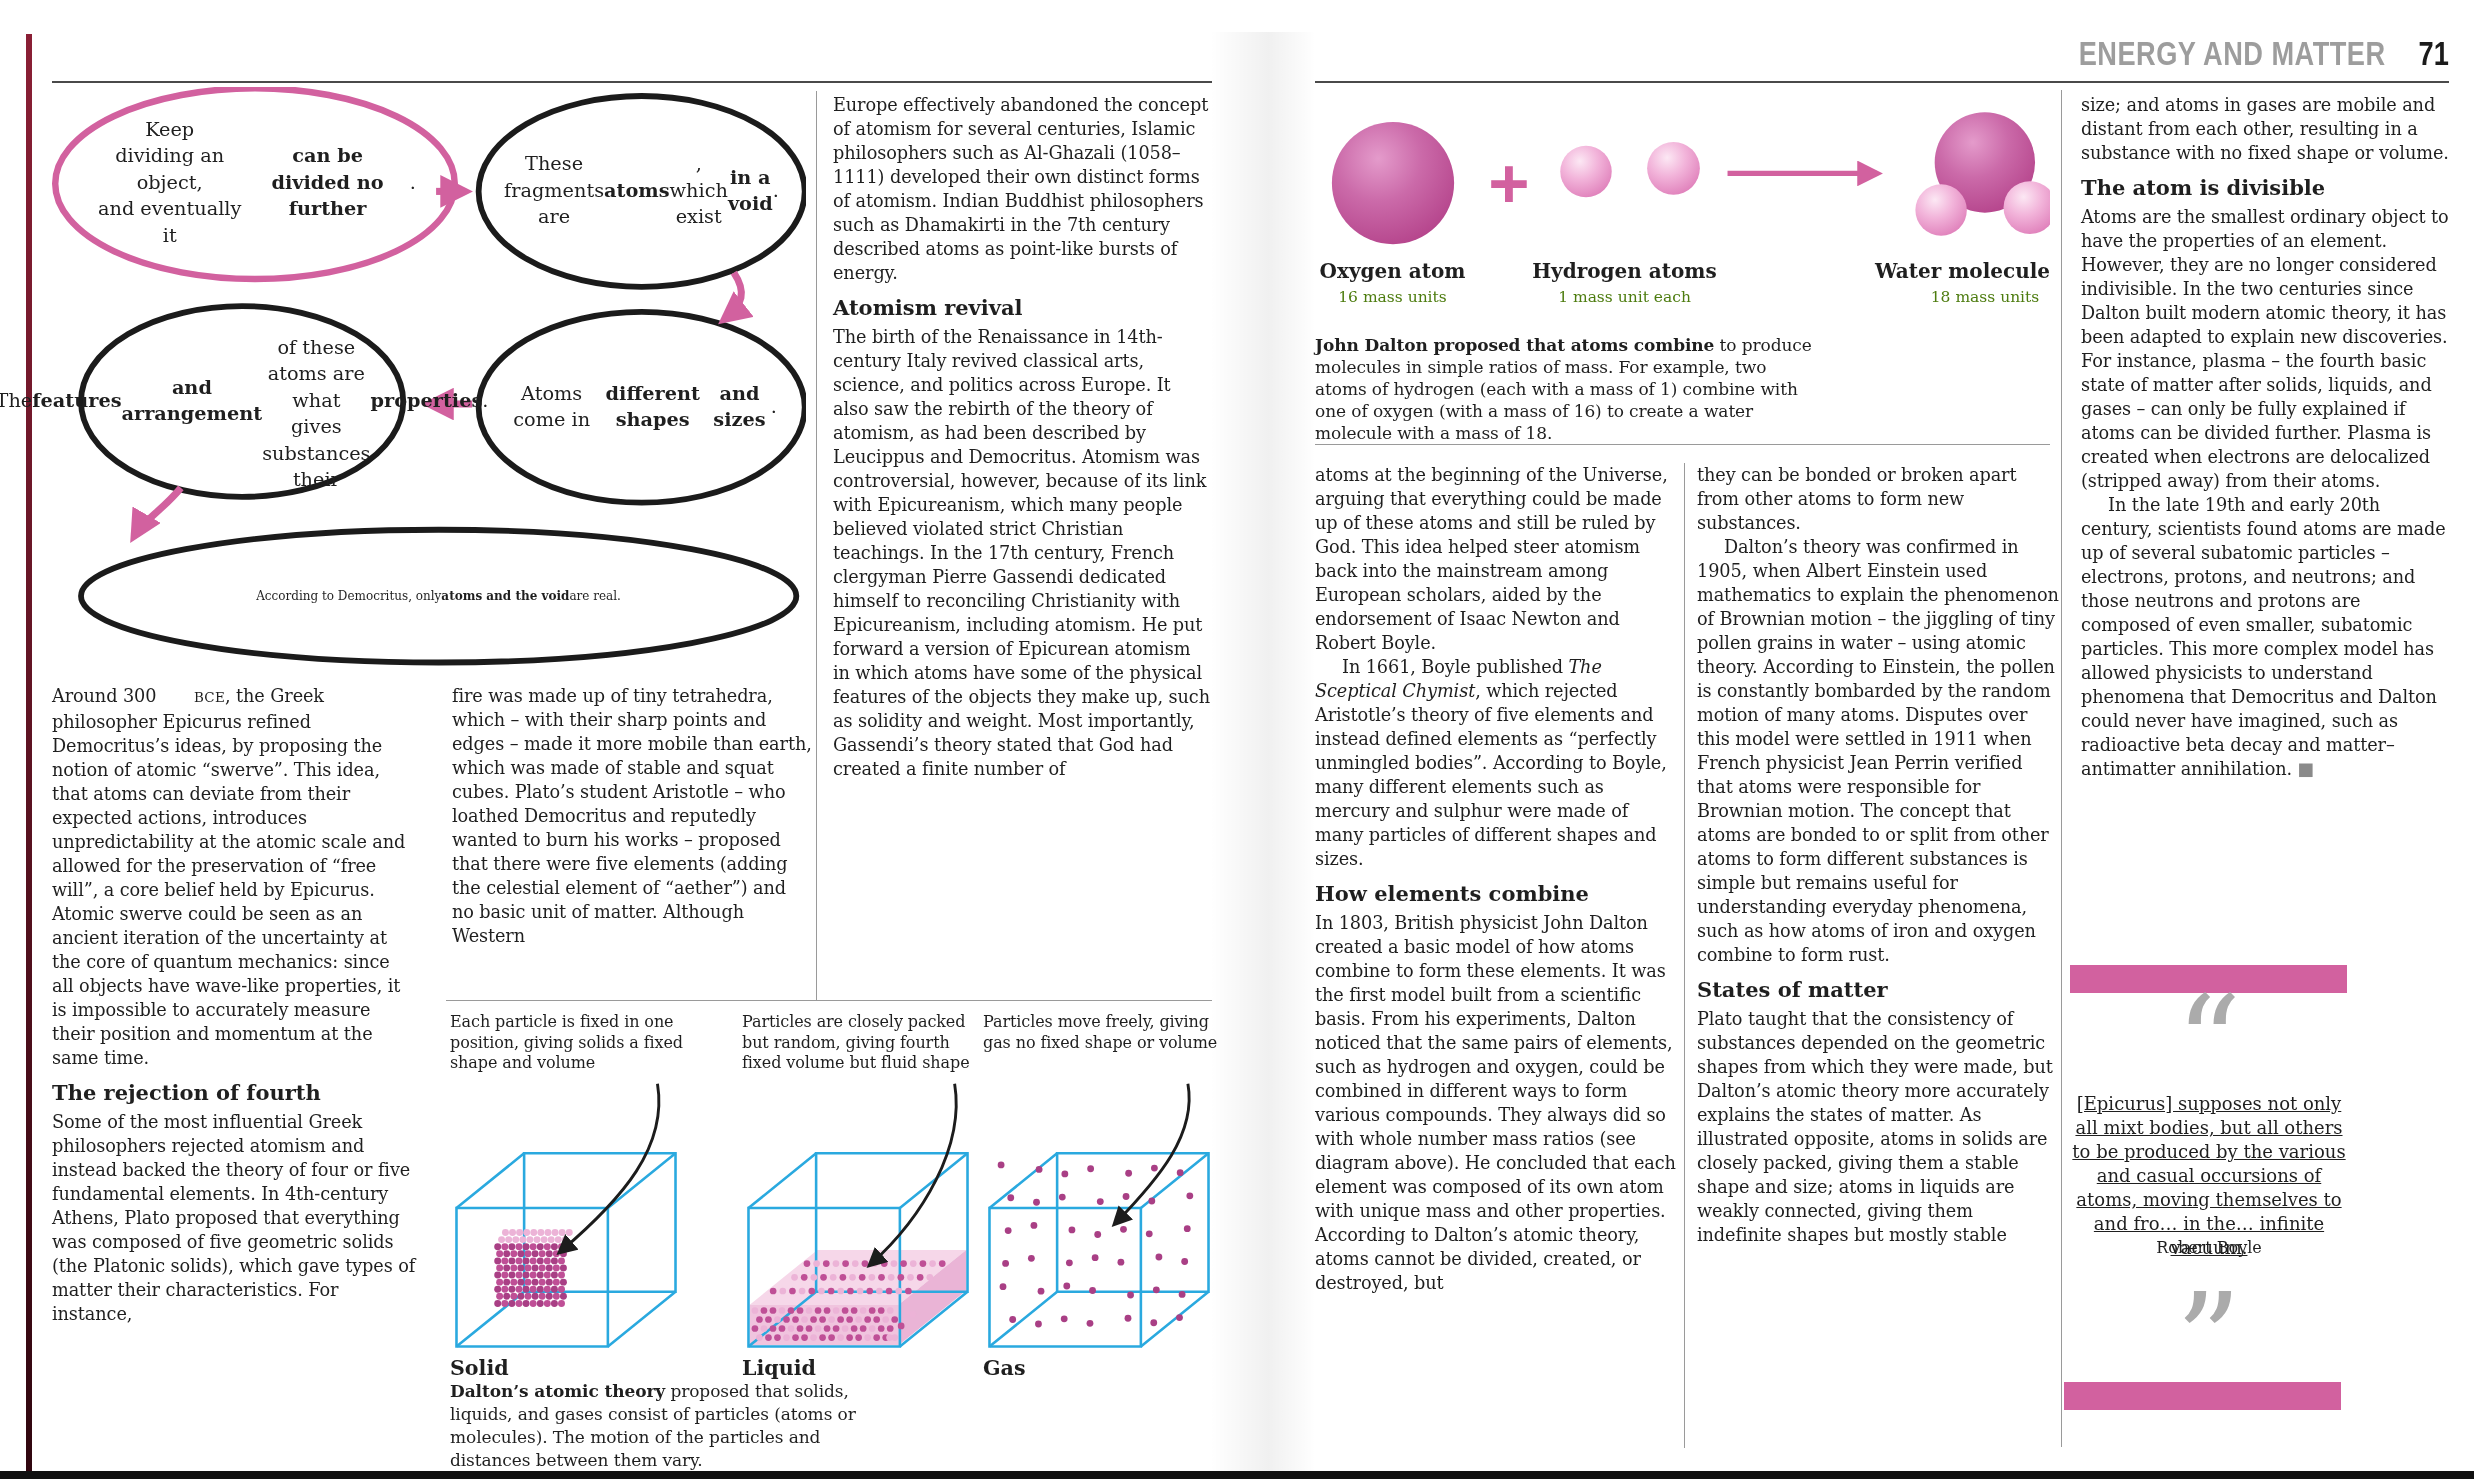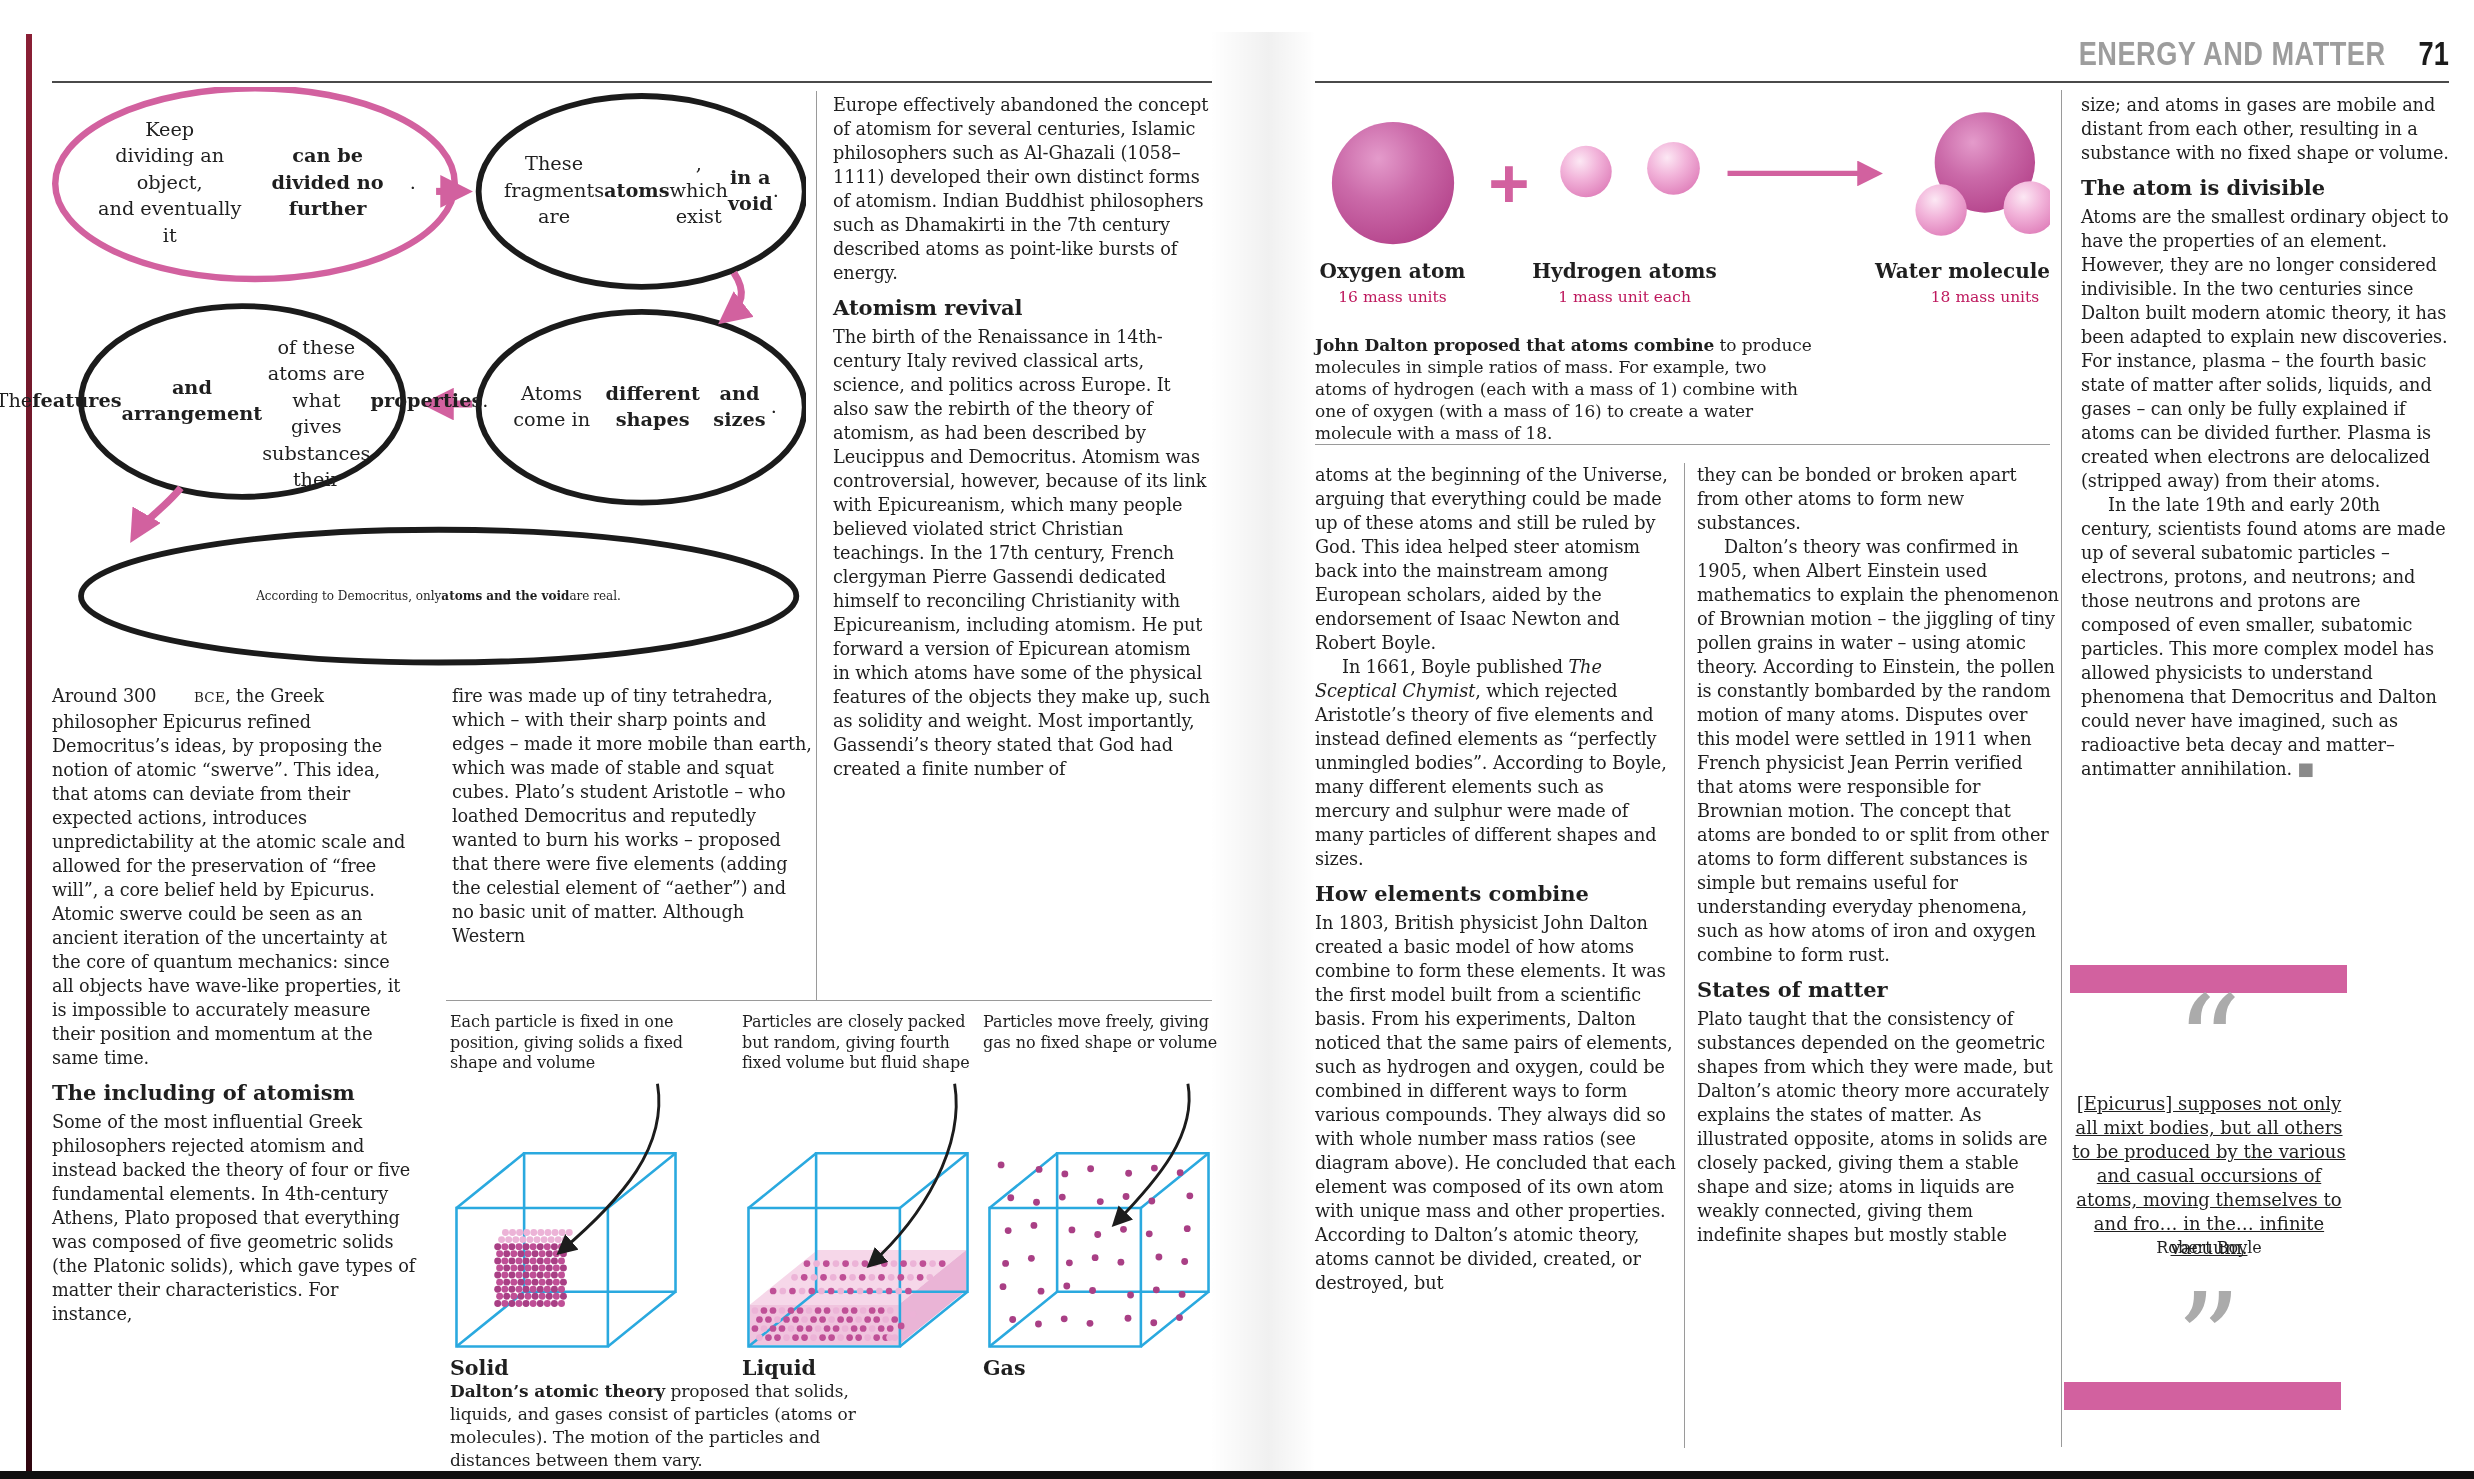--- a/index.html
+++ b/index.html
@@ -38,21 +38,21 @@
   
   .state{position:absolute;width:245px;}
   .state .cap{font-size:16px;line-height:20.6px;height:64px;letter-spacing:-0.1px;}
   .state svg{display:block;}
   .state .lbl{font-weight:bold;font-size:20.6px;margin-top:2.6px;}
   .footnote{position:absolute;font-size:17px;line-height:23px;width:419px;letter-spacing:-0.1px;}
 
   
   .mol-svg{position:absolute;left:0;top:61px;}
   .mol-label{position:absolute;font-weight:bold;font-size:20px;text-align:center;}
-  .mol-sub{position:absolute;font-size:15.5px;color:#be185d;text-align:center;}
+  .mol-sub{position:absolute;font-size:15.5px;color:#4d7c0f;text-align:center;}
   .mol-caption{position:absolute;font-size:17px;line-height:22px;width:503px;letter-spacing:-0.1px;}
 
   
   .pinkbar{position:absolute;width:277px;height:28px;background:#d2619f;}
   .bigquote{position:absolute;width:277px;text-align:center;color:#ababab;
             font-size:129px;line-height:103px;font-family:"DejaVu Serif",serif;}
   .quote-text{position:absolute;width:286px;text-align:center;font-size:18px;line-height:24px;text-decoration:underline;}
   .quote-attr{position:absolute;width:286px;text-align:center;font-weight:normal;font-size:16px;}
 
   .bottombar{position:absolute;left:0;top:1471px;width:2475px;height:9px;background:#101010;}
@@ -91,21 +91,21 @@
       <path d="M200,622 C168,660 142,672 128,696" stroke="#d2619f" stroke-width="11" fill="none" marker-end="url(#mpink)"></path>
     </svg>
     <div class="bubble-text" style="left:42px;top:77px;width:322px;height:148px;">Keep<br>dividing an object,<br>and eventually it <b>can be<br>divided no further</b>.</div>
     <div class="bubble-text" style="left:454px;top:86px;width:271px;height:146px;">These fragments are<br><b>atoms</b>, which exist<br><b>in a void</b>.</div>
     <div class="bubble-text" style="left:48px;top:293px;width:284px;height:152px;">The <b>features</b><br><b>and arrangement</b><br>of these atoms are what<br>gives substances<br>their <b>properties</b>.</div>
     <div class="bubble-text" style="left:454px;top:299px;width:271px;height:152px;">Atoms come in<br><b>different shapes</b><br><b>and sizes</b>.</div>
     <div class="bubble-text" style="left:45px;top:516px;width:683px;height:97px;font-size:12px;">According to Democritus, only <b>atoms and the void</b> are real.</div>
 
     <div class="col" style="left:0;top:652px;width:364px;">
       <p>Around 300 <span class="sc">BCE</span>, the Greek philosopher Epicurus refined Democritus’s ideas, by proposing the notion of atomic “swerve”. This idea, that atoms can deviate from their expected actions, introduces unpredictability at the atomic scale and allowed for the preservation of “free will”, a core belief held by Epicurus. Atomic swerve could be seen as an ancient iteration of the uncertainty at the core of quantum mechanics: since all objects have wave-like properties, it is impossible to accurately measure their position and momentum at the same time.</p>
-      <h3>The including of atomism</h3>
+      <h3>The rejection of fourth</h3>
       <p>Some of the most influential Greek philosophers rejected atomism and instead backed the theory of four or five fundamental elements. In 4th-century Athens, Plato proposed that everything was composed of five geometric solids (the Platonic solids), which gave types of matter their characteristics. For instance,</p>
     </div>
     <div class="col" style="left:400px;top:652px;width:361px;">
       <p>fire was made up of tiny tetrahedra, which – with their sharp points and edges – made it more mobile than earth, which was made of stable and squat cubes. Plato’s student Aristotle – who loathed Democritus and reputedly wanted to burn his works – proposed that there were five elements (adding the celestial element of “aether”) and no basic unit of matter. Although Western</p>
     </div>
     <div class="vrule" style="left:764px;top:59px;height:909px;"></div>
     <div class="col" style="left:781px;top:61px;width:377px;">
       <p>Europe effectively abandoned the concept of atomism for several centuries, Islamic philosophers such as Al-Ghazali (1058–1111) developed their own distinct forms of atomism. Indian Buddhist philosophers such as Dhamakirti in the 7th century described atoms as point-like bursts of energy.</p>
       <h3>Atomism revival</h3>
       <p>The birth of the Renaissance in 14th-century Italy revived classical arts, science, and politics across Europe. It also saw the rebirth of the theory of atomism, as had been described by Leucippus and Democritus. Atomism was controversial, however, because of its link with Epicureanism, which many people believed violated strict Christian teachings. In the 17th century, French clergyman Pierre Gassendi dedicated himself to reconciling Christianity with Epicureanism, including atomism. He put forward a version of Epicurean atomism in which atoms have some of the physical features of the objects they make up, such as solidity and weight. Most importantly, Gassendi’s theory stated that God had created a finite number of</p>

